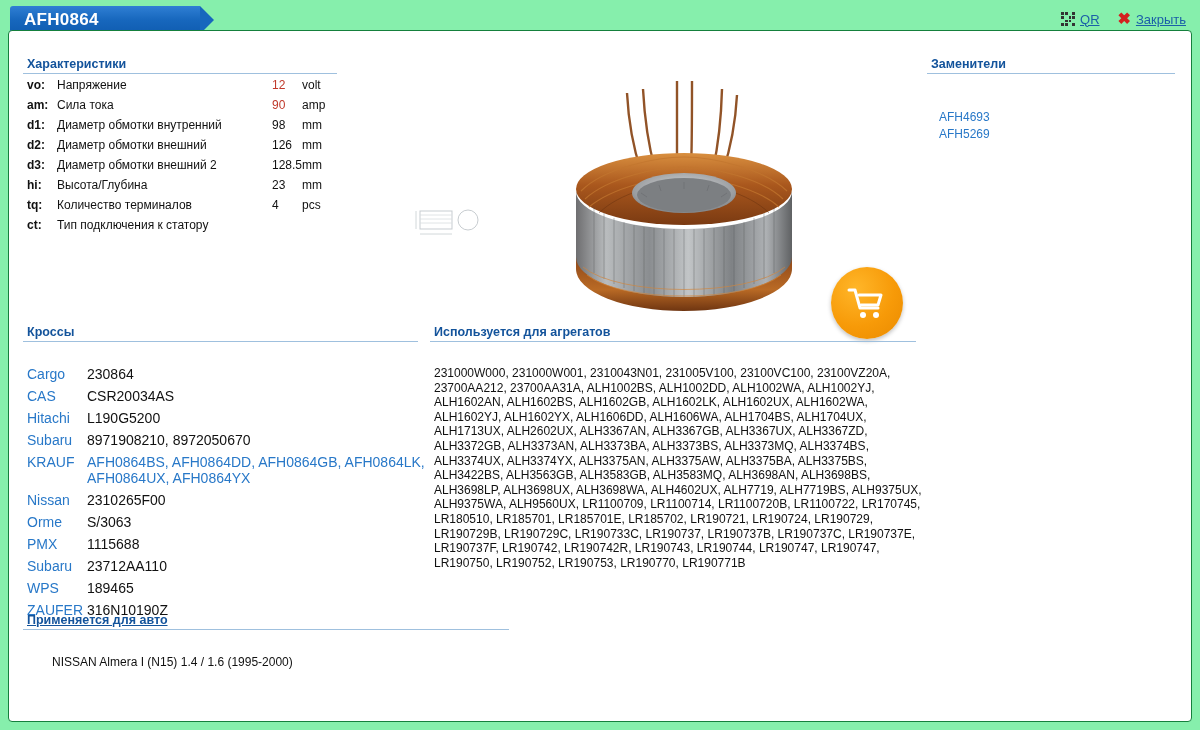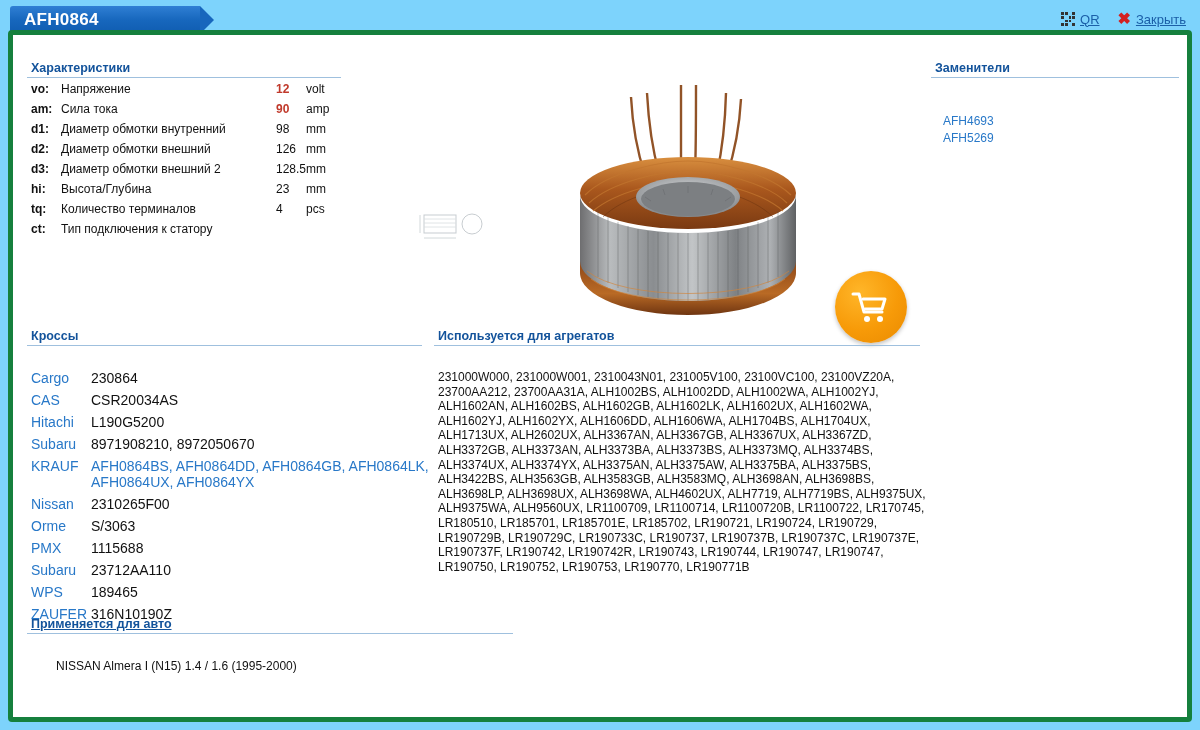--- a/index.html
+++ b/index.html
@@ -8,21 +8,21 @@
     width: 1200px; height: 730px;
     background: #ffffff;
     font-family: "Liberation Sans", sans-serif;
     font-size: 12px;
     color: #1a1a1a;
     overflow: hidden;
   }
   #page {
     position: relative;
     width: 1200px; height: 730px;
-    background: #7dd3fc;
+    background: #86efac;
     padding-left: 48px;
   }
   
   .top-bar {
     position: absolute;
     top: 0; left: 0; width: 1200px; height: 36px;
   }
   .title-tab {
     position: absolute;
     left: 10px; top: 6px;
@@ -73,21 +73,21 @@
     font-size: 16px;
     font-weight: bold;
     line-height: 1;
   }
 
   
   .frame {
     position: absolute;
     left: 8px; top: 30px;
     width: 1184px; height: 692px;
-    border: 5px solid #15803d;
+    border: 1px solid #15803d;
     border-radius: 4px;
     background: #ffffff;
   }
 
   
   .sec-head {
     position: absolute;
     font-size: 12.5px;
     font-weight: bold;
     color: #13539b;
@@ -106,21 +106,21 @@
   }
   .char-table td {
     font-size: 12px;
     padding: 2px 0;
     vertical-align: top;
     line-height: 16px;
   }
   .c-key { font-weight: bold; width: 30px; color: #111; }
   .c-label { width: 215px; color: #111; }
   .c-val { color: #111; }
-  .c-val.hl { color: #c0392b; font-weight: bold; margin-left: 20px; }
+  .c-val.hl { color: #c0392b; font-weight: normal; margin-left: 20px; }
   .c-unit { color: #111; font-weight: normal; }
 
   
   .photo-wrap {
     position: absolute;
     left: 500px; top: 40px;
     width: 420px; height: 270px;
   }
   .small-dim {
     position: absolute;

